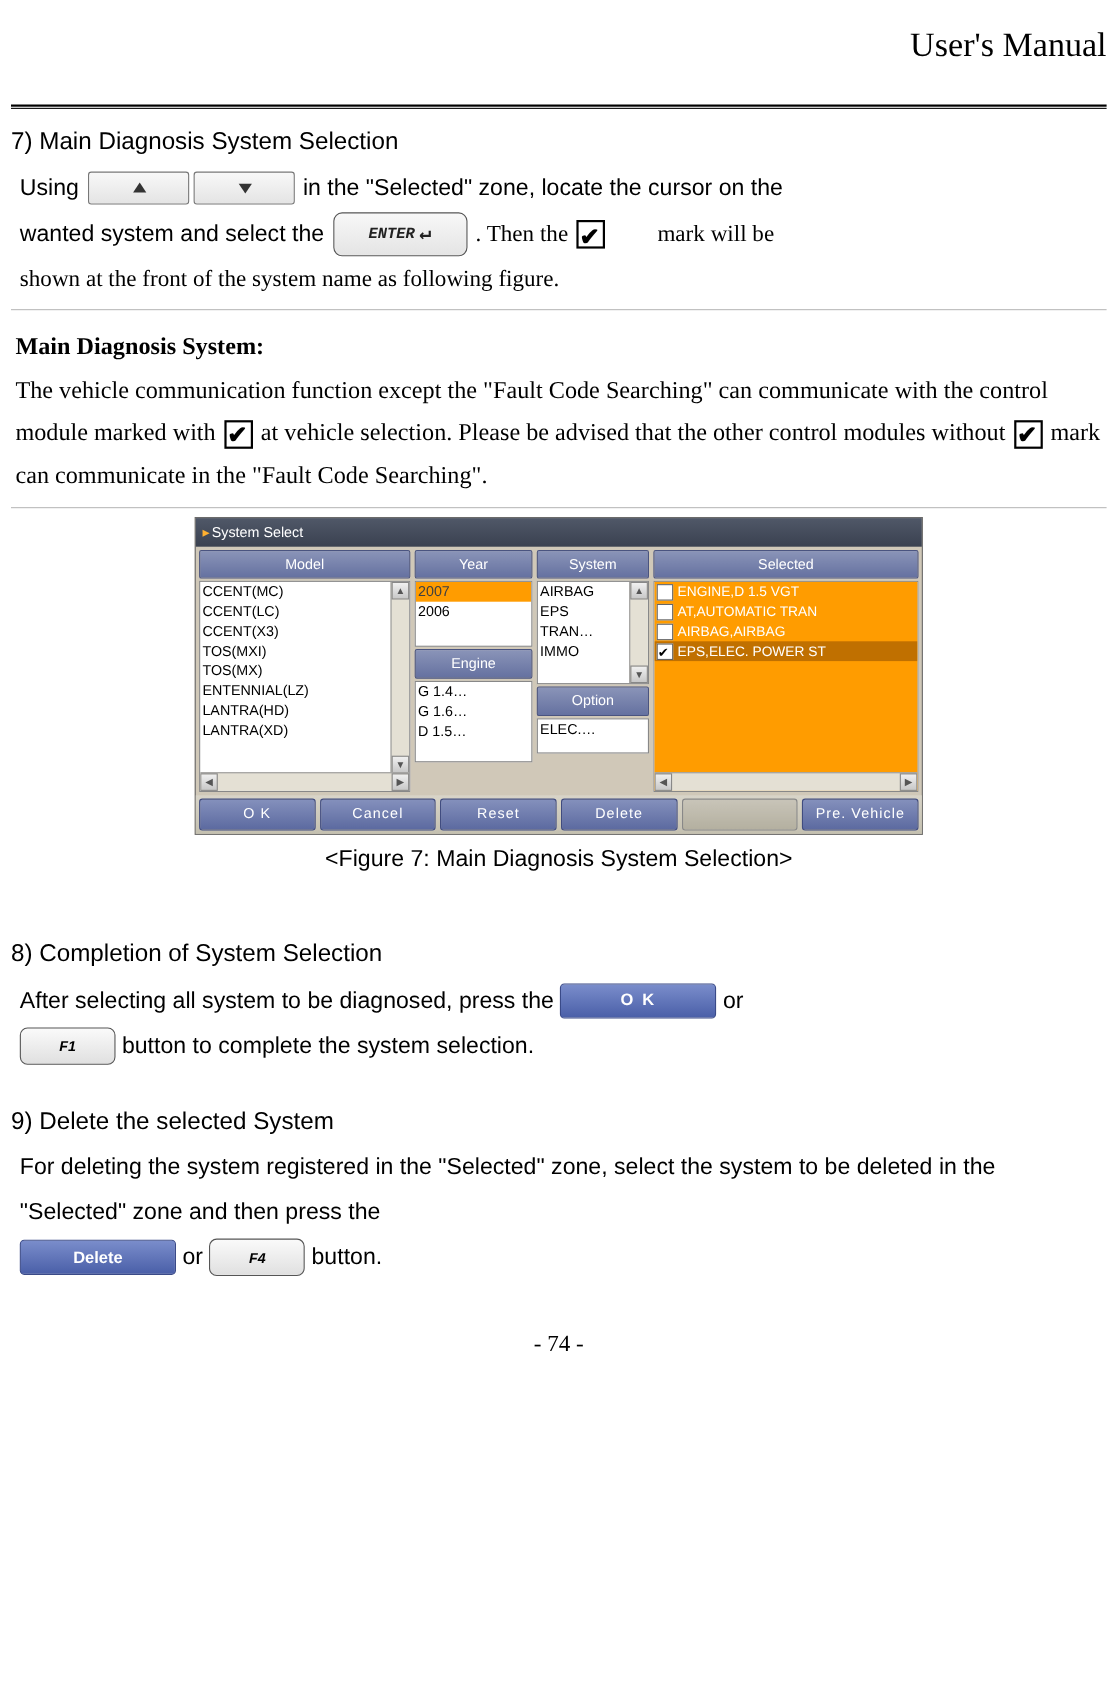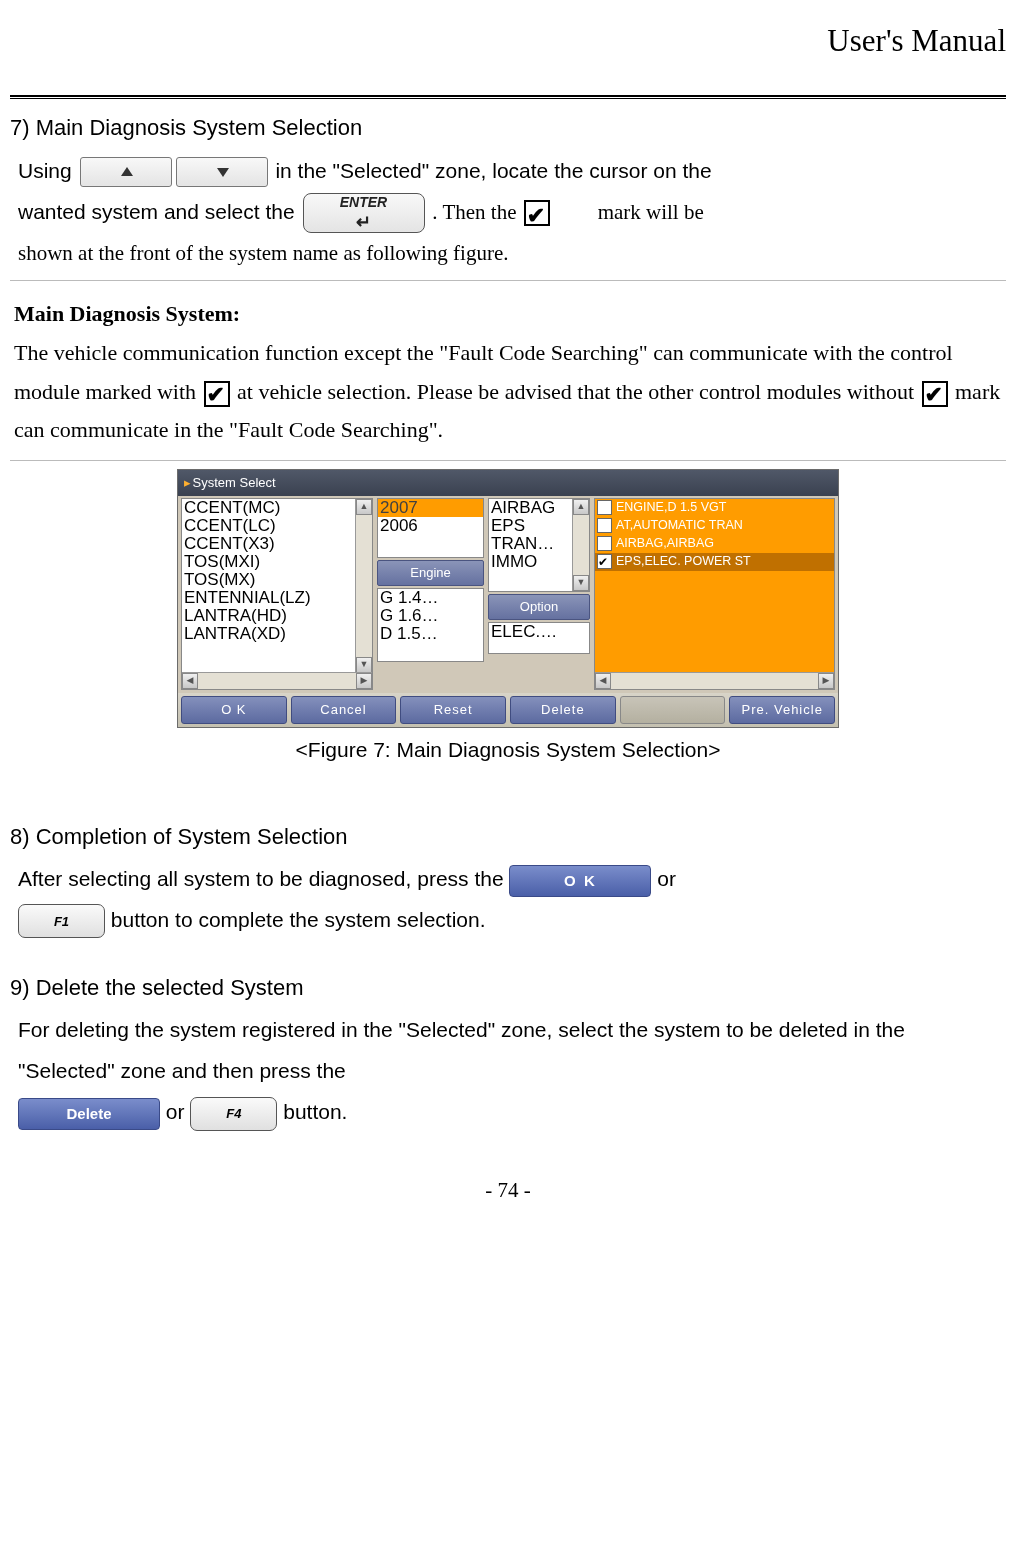--- a/index.html
+++ b/index.html
@@ -50,27 +50,26 @@
     line-height: 1.75;
     margin: 0 4px 10px 4px;
   }
   .inline-btn {
     display: inline-block;
     vertical-align: middle;
     border: 1px solid #777;
     border-radius: 3px;
     background: linear-gradient(#f8f8f8,#e4e4e4);
     box-shadow: inset 0 0 1px #fff;
-    font-family: Liberation Sans, sans-serif;
+    font-family: Liberation Mono, monospace;
     font-size: 12px;
     text-align: left;
     line-height: 1;
     padding: 0;
     margin: 0 2px;
-    flex-direction: column;
   }
   .updown-set { display:inline-flex; vertical-align:middle; gap:0; }
   .up-btn, .down-btn { width:90px; height:28px; position:relative; }
   .up-btn::after { content:""; position:absolute; top:9px; left:40px; border-left:6px solid transparent; border-right:6px solid transparent; border-bottom:9px solid #333; }
   .down-btn::after { content:""; position:absolute; top:10px; left:40px; border-left:6px solid transparent; border-right:6px solid transparent; border-top:9px solid #333; }
   .enter-btn { width:120px; height:38px; border-radius:8px; border:1.5px solid #555; display:inline-flex; align-items:center; justify-content:center; gap:4px; font-style:italic; font-weight:bold; font-size:14px; color:#222; }
   .enter-btn .arrow { font-style:normal; font-size:18px; }
   .checkmark-box { display:inline-block; vertical-align:middle; width:22px; height:22px; border:2.5px solid #000; position:relative; margin:0 2px; }
   .checkmark-box::after { content:"✔"; position:absolute; top:-7px; left:1px; font-size:22px; font-weight:bold; }
   .blue-btn { display:inline-flex; align-items:center; justify-content:center; vertical-align:middle; background:linear-gradient(#7a8dcb,#4a5fa8); color:#fff; font-family:Arial,sans-serif; font-size:15px; font-weight:bold; border:1px solid #3a4a88; border-radius:4px; width:140px; height:30px; letter-spacing:2px; }
@@ -104,21 +103,21 @@
   .h-model{width:190px;} .h-year{width:105px;} .h-system{width:100px;} .h-selected{flex:1;}
   .ss-body { display:flex; gap:4px; padding:2px 3px 3px 3px; align-items:flex-start; }
   .col { background:#fff; border:1px solid #888; }
   .col-model{width:190px; height:190px;} 
   .col-year{width:105px; height:58px;} 
   .col-system{width:100px;height:92px;} 
   .col-engine{width:105px;height:72px;} 
   .col-option{width:100px;height:30px;} 
   .col-selected{flex:1;height:190px;}
   .listbox { position:relative; height:100%; overflow:hidden; }
-  .listbox .item { padding:0 2px; font-size:17px; color:#000; white-space:nowrap; overflow:hidden; height:18px; line-height:18px; }
+  .listbox .item { padding:0 2px; font-size:13px; color:#000; white-space:nowrap; overflow:hidden; height:18px; line-height:18px; }
   .listbox .sel-hi { background:#ff9c00; color:#404040; }
   .scroll-v { position:absolute; right:0; top:0; bottom:16px; width:16px; background:#e4e0d4; border-left:1px solid #999; }
   .scroll-v .sup,.scroll-v .sdn { position:absolute; left:0; width:16px; height:16px; background:linear-gradient(#f0f0f0,#c8c8c8); border:1px solid #888; box-sizing:border-box; display:flex;align-items:center;justify-content:center;font-size:9px;color:#555;}
   .scroll-v .sup{top:0;} .scroll-v .sdn{bottom:0;}
   .scroll-h { position:absolute; left:0; right:0; bottom:0; height:16px; background:#e4e0d4; border-top:1px solid #999; }
   .scroll-h .sl,.scroll-h .sr{position:absolute;top:0;width:16px;height:16px;background:linear-gradient(#f0f0f0,#c8c8c8);border:1px solid #888;box-sizing:border-box;display:flex;align-items:center;justify-content:center;font-size:9px;color:#555;}
   .scroll-h .sl{left:0;} .scroll-h .sr{right:0;}
   .midcol{display:flex;flex-direction:column;gap:2px;}
   .sub-hcell { background: linear-gradient(#8a94b8,#6571a0); color:#fff; text-align:center; font-size:13px; border:1px solid #4a5480; border-radius:2px; padding:1px 0; }
   .selected-list {position:relative;height:100%;overflow:hidden;background:#ff9c00;}
@@ -166,20 +165,26 @@
   <span class="checkmark-box"></span>
   <span> at vehicle selection. Please be advised that the other control modules without </span>
   <span class="checkmark-box"></span>
   <span> mark can communicate in the "Fault Code Searching".</span>
 </div>
 <hr class="thin-rule">
 
 <div class="screenshot-wrap">
 <div class="screenshot">
   <div class="ss-titlebar"><span class="marker">▸</span><span>System Select</span></div>
+  <div class="ss-headers">
+    <div class="ss-hcell h-model">Model</div>
+    <div class="ss-hcell h-year">Year</div>
+    <div class="ss-hcell h-system">System</div>
+    <div class="ss-hcell h-selected">Selected</div>
+  </div>
   <div class="ss-body">
 
     <div class="col col-model">
       <div class="listbox">
         <div class="item">CCENT(MC)</div>
         <div class="item">CCENT(LC)</div>
         <div class="item">CCENT(X3)</div>
         <div class="item">TOS(MXI)</div>
         <div class="item">TOS(MX)</div>
         <div class="item">ENTENNIAL(LZ)</div>

